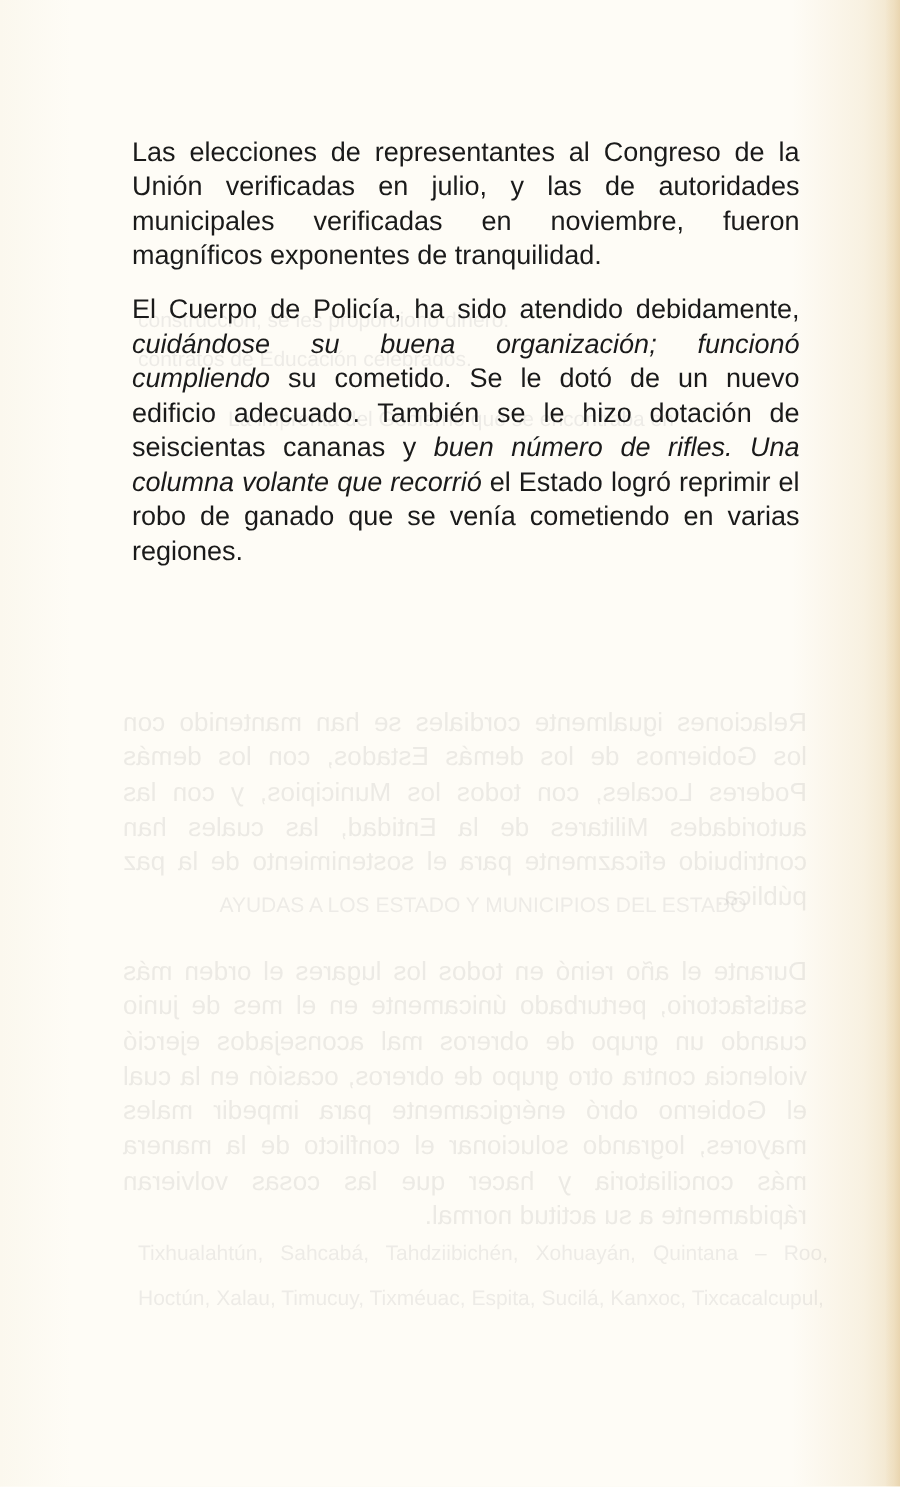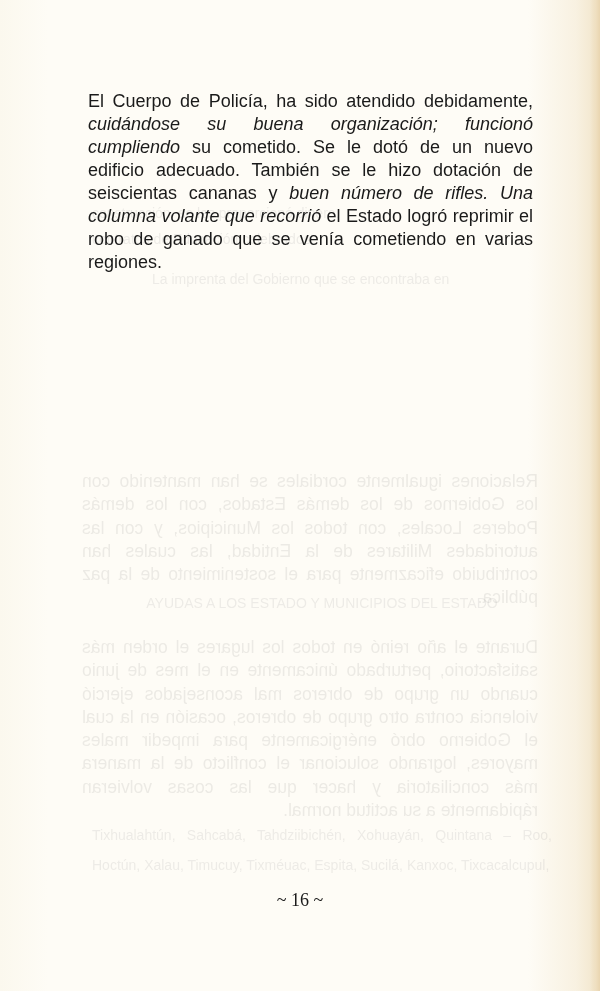--- a/index.html
+++ b/index.html
@@ -105,17 +105,17 @@
   <div class="bleed-front bf3">
     <p style="text-align:justify;line-height:30px">Tixhualahtún, Sahcabá, Tahdziibichén, Xohuayán, Quintana – Roo, Hoctún, Xalau, Timucuy, Tixméuac, Espita, Sucilá, Kanxoc, Tixcacalcupul,</p>
   </div>
 
   <div class="bleed">
     <p class="b1">Relaciones igualmente cordiales se han mantenido con los Gobiernos de los demás Estados, con los demás Poderes Locales, con todos los Municipios, y con las autoridades Militares de la Entidad, las cuales han contribuido eficazmente para el sostenimiento de la paz pública.</p>
     <p class="b2">Durante el año reinó en todos los lugares el orden más satisfactorio, perturbado únicamente en el mes de junio cuando un grupo de obreros mal aconsejados ejerció violencia contra otro grupo de obreros, ocasión en la cual el Gobierno obró enérgicamente para impedir males mayores, logrando solucionar el conflicto de la manera más conciliatoria y hacer que las cosas volvieran rápidamente a su actitud normal.</p>
   </div>
 
   <div class="content">
+    <p class="para"><span>Las elecciones de representantes al Congreso de la Unión verificadas en julio, y las de autoridades municipales verificadas en noviembre, fueron magníficos exponentes de tranquilidad.</span></p>
     <p class="para"><span>El Cuerpo de Policía, ha sido atendido debidamente, </span><span class="it">cuidándose su buena organización; funcionó cumpliendo</span><span> su cometido. Se le dotó de un nuevo edificio adecuado. También se le hizo dotación de seiscientas cananas y </span><span class="it">buen número de rifles. Una columna volante que recorrió</span><span> el Estado logró reprimir el robo de ganado que se venía cometiendo en varias regiones.</span></p>
   </div>
 
-  <div class="page-number">~ 16 ~</div>
 </div>
 
 </body></html>

